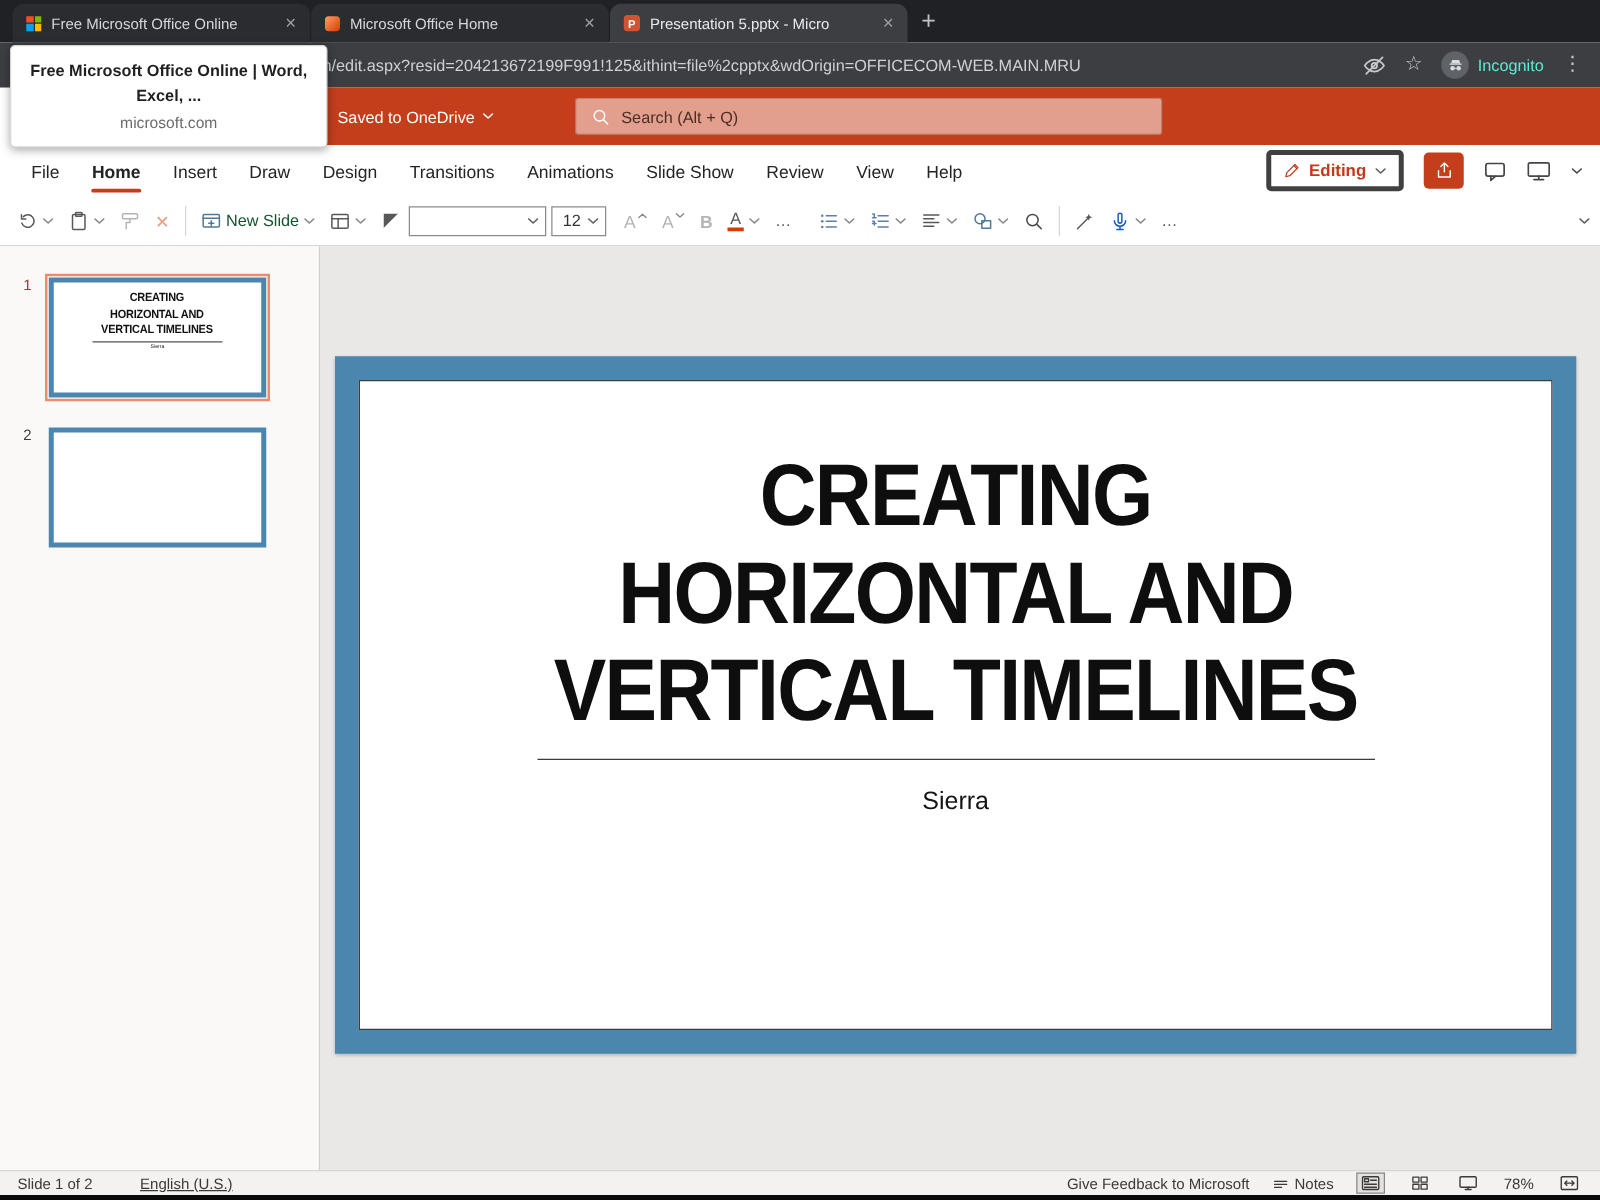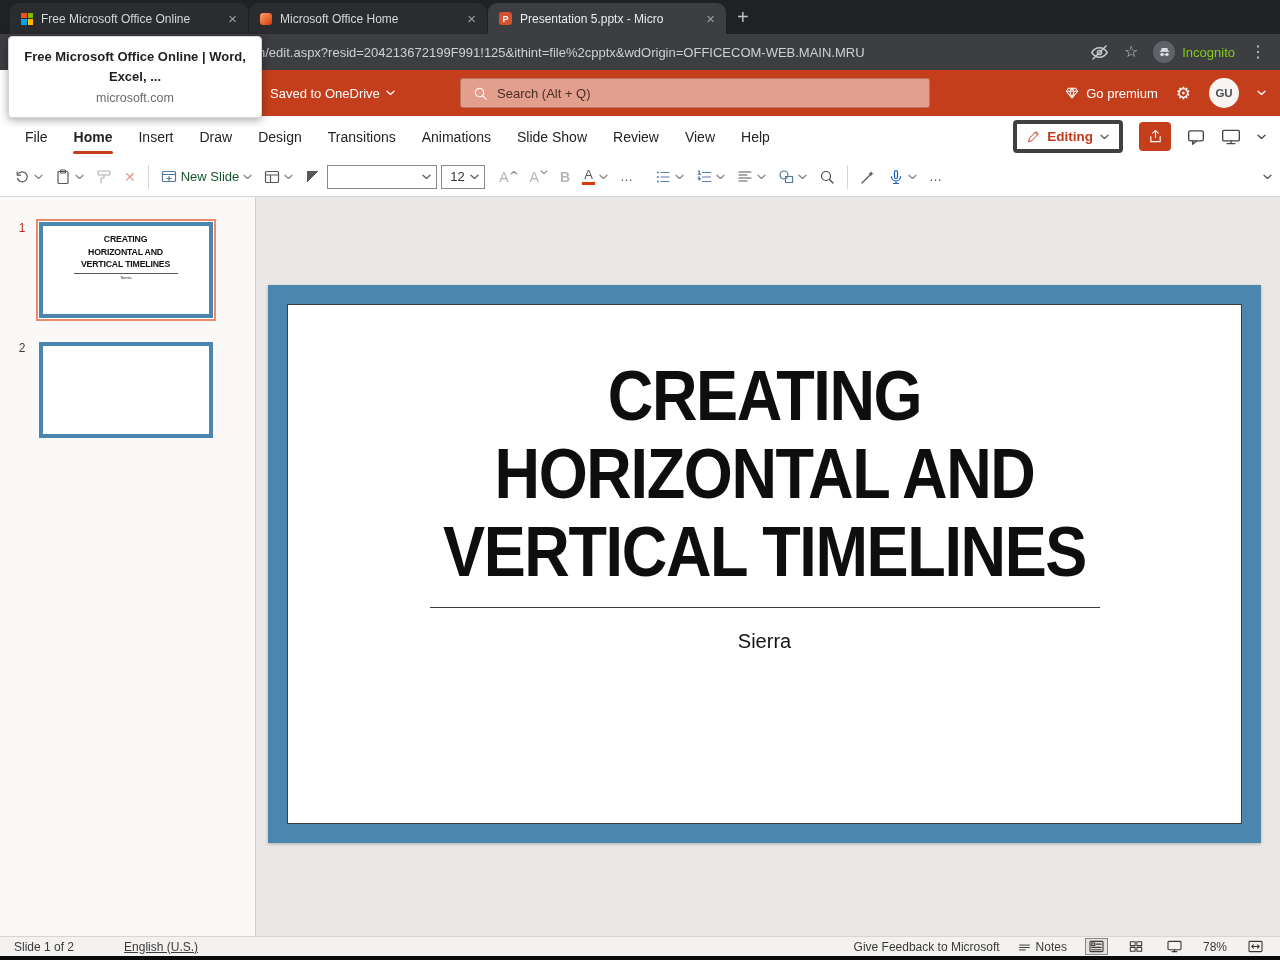--- a/index.html
+++ b/index.html
@@ -22,21 +22,21 @@
   .homeicon { width:12px; height:12px; border-radius:3px; background:linear-gradient(135deg,#ff9d6b,#d83b01); flex:none;}
   .ppticon { width:13px; height:13px; border-radius:3px; background:#d35230; color:#fff; font-size:9px; font-weight:700;
              display:flex; align-items:center; justify-content:center; flex:none;}
 
   
   .addrbar { position:absolute; top:34px; left:0; right:0; height:36px; background:#3c3e42;
              display:flex; align-items:center; padding:0 14px; }
   .url { margin-left:244px; flex:1; color:#ced0d3; font-size:13px; white-space:nowrap; overflow:hidden; }
   .addr-icons { display:flex; align-items:center; gap:15px; margin-left:14px; color:#c6c9cc; }
   .spycircle { width:22px; height:22px; border-radius:50%; background:#5f6368; display:flex; align-items:center; justify-content:center; }
-  .incog { display:flex; align-items:center; gap:7px; color:#84cc16; font-size:13px; }
+  .incog { display:flex; align-items:center; gap:7px; color:#5eead4; font-size:13px; }
   .glyph { font-size:16px; line-height:1; }
 
   
   .redbar { position:absolute; top:70px; left:12px; right:0; height:46px; background:#c43e1c;
             display:flex; align-items:center; color:#fff; padding:0 14px; }
   .saved { margin-left:244px; font-size:13px; display:flex; align-items:center; gap:6px; }
   .searchbox { position:absolute; left:448px; top:8px; width:470px; height:30px; border-radius:3px;
                background:rgba(255,255,255,0.5); border:1px solid rgba(120,40,20,0.35);
                display:flex; align-items:center; gap:9px; padding:0 12px; }
   .searchbox input { flex:1; background:transparent; border:none; outline:none; font-size:13px; color:#45291f;
@@ -105,21 +105,21 @@
            padding:19px; box-shadow:0 1px 3px rgba(0,0,0,0.25); }
   .slide-inner { width:100%; height:100%; background:#fff; border:1px solid #3d3d3d; text-align:center; padding-top:52px; }
   .slide-title { transform:scaleX(0.9); }
   .s-line { font-size:70px; line-height:78px; font-weight:600; color:#0e0e0e; letter-spacing:-1.5px; }
   .slide-rule { width:670px; height:1px; background:#3b3b3b; margin:16px auto 0; }
   .slide-sub { font-size:20px; color:#141414; margin-top:22px; }
 
   
   .statusbar { position:absolute; left:0; right:0; bottom:4px; height:20px; background:#f3f2f1;
                border-top:1px solid #d8d6d4; display:flex; align-items:center; font-size:12px;
-               color:#3b3a39; padding:0 14px;gap:12px; }
+               color:#3b3a39; padding:0 14px; }
   .sb-lang { margin-left:38px;text-decoration:underline; }
   .sb-right { margin-left:auto; display:flex; align-items:center; gap:18px; }
   .sb-group { display:flex; align-items:flex-end; gap:5px; }
   .view-btn { display:flex; align-items:center; padding:1px 3px; color:#3b3a39; }
   .view-btn.active { border:1px solid #8a8886; background:#e4e2e0; }
   .bottom-edge { position:absolute; left:0; right:0; bottom:0; height:4px; background:#0a0a0a; }
 
   
   .tooltip { position:absolute; left:8px; top:36px; width:254px; background:#fff; border:1px solid #d7d7d7;
              border-radius:4px; box-shadow:0 2px 8px rgba(0,0,0,0.35); padding:10px 14px 12px; z-index:60;text-align:center; }
@@ -186,34 +186,20 @@
       <svg class="chev" width="9" height="6" viewBox="0 0 9 6">
           <path d="M1 1.2l3.5 3.2L8 1.2"></path>
         </svg>
     </span>
     <span class="searchbox">
       <svg class="ic" width="15" height="15" viewBox="0 0 16 16" style="color:#fff">
           <circle cx="7" cy="7" r="4.5"></circle>
           <path d="M10.5 10.5L14 14"></path>
         </svg>
       <input type="text" placeholder="Search (Alt + Q)" style="">
-    </span>
-    <span class="red-right">
-      <span class="premium">
-        <svg class="ic" width="14" height="14" viewBox="0 0 16 16">
-            <path d="M4 2.5h8L14.5 6 8 13.5 1.5 6z"></path>
-            <path d="M1.5 6h13M8 13.5L5.5 6 8 2.5 10.5 6z"></path>
-          </svg>
-        <span>Go premium</span>
-      </span>
-      <span class="gear">⚙</span>
-      <span class="avatar">GU</span>
-      <svg class="chev" width="9" height="6" viewBox="0 0 9 6">
-          <path d="M1 1.2l3.5 3.2L8 1.2"></path>
-        </svg>
     </span>
   </div>
 
   <div class="menubar">
     <span class="menu-item">File</span>
     <span class="menu-item active">Home</span>
     <span class="menu-item">Insert</span>
     <span class="menu-item">Draw</span>
     <span class="menu-item">Design</span>
     <span class="menu-item">Transitions</span>

